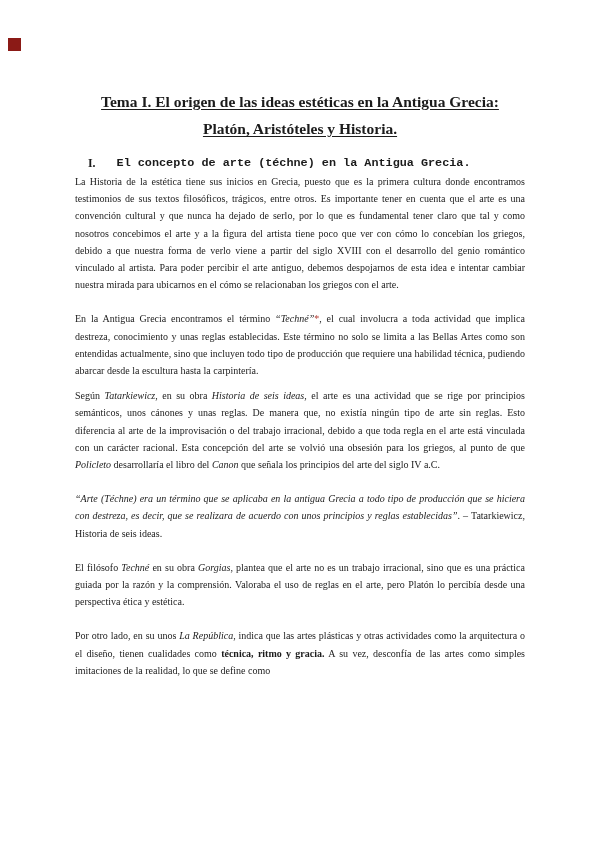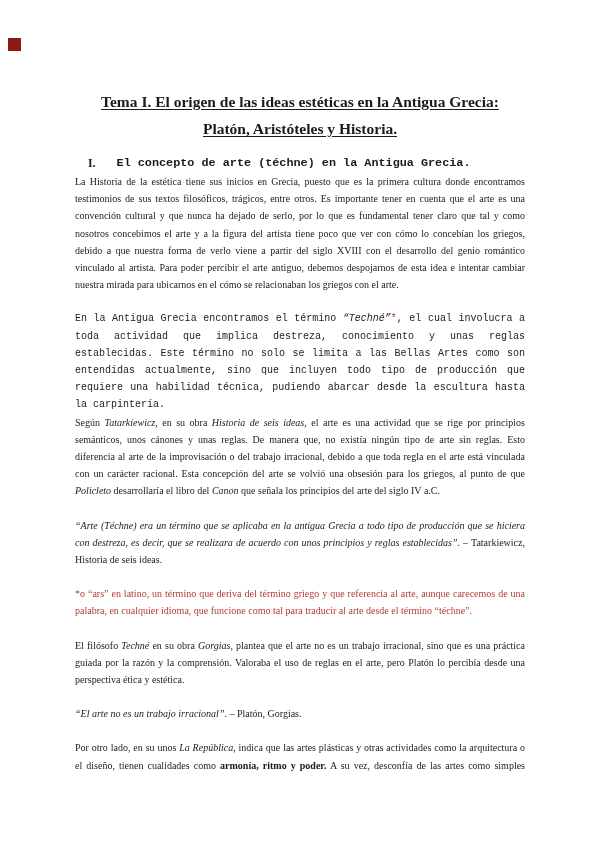--- a/index.html
+++ b/index.html
@@ -52,21 +52,21 @@
     margin: 0 0 1px 0;
   }
   .heading-num { margin-left: 13px; }
   .heading-text { margin-left: 21px; font-family: Liberation Mono, monospace; }
   .body-text p.para {
     margin: 0 0 17px 0;
     font-size: 10px;
     line-height: 17.2px;
     text-align: justify;
   }
-  .body-text p.para.no-gap { margin-bottom: 0; font-family: Liberation Mono, monospace; }
+  .body-text p.para.no-gap { margin-bottom: 8px; }
   .it { font-style: italic; }
   .bd { font-weight: bold; }
 </style>
 </head>
 <body>
 
 <div class="page">
   <div class="marker"></div>
 
   <h1 class="title">
@@ -77,18 +77,16 @@
   <div class="heading">
     <span class="heading-num">I.</span>
     <span class="heading-text">El concepto de arte (téchne) en la Antigua Grecia.</span>
   </div>
 
   <div class="body-text">
       <p class="para"><span>La Historia de la estética tiene sus inicios en Grecia, puesto que es la primera cultura donde encontramos testimonios de sus textos filosóficos, trágicos, entre otros. Es importante tener en cuenta que el arte es una convención cultural y que nunca ha dejado de serlo, por lo que es fundamental tener claro que tal y como nosotros concebimos el arte y a la figura del artista tiene poco que ver con cómo lo concebían los griegos, debido a que nuestra forma de verlo viene a partir del siglo XVIII con el desarrollo del genio romántico vinculado al artista. Para poder percibir el arte antiguo, debemos despojarnos de esta idea e intentar cambiar nuestra mirada para ubicarnos en el cómo se relacionaban los griegos con el arte.</span></p>
       <p class="para no-gap"><span>En la Antigua Grecia encontramos el término </span><span class="it">“Techné”</span><span style="color: rgb(178, 59, 50);">*</span><span>, el cual involucra a toda actividad que implica destreza, conocimiento y unas reglas establecidas. Este término no solo se limita a las Bellas Artes como son entendidas actualmente, sino que incluyen todo tipo de producción que requiere una habilidad técnica, pudiendo abarcar desde la escultura hasta la carpintería.</span></p>
       <p class="para"><span>Según </span><span class="it">Tatarkiewicz</span><span>, en su obra </span><span class="it">Historia de seis ideas</span><span>, el arte es una actividad que se rige por principios semánticos, unos cánones y unas reglas. De manera que, no existía ningún tipo de arte sin reglas. Esto diferencia al arte de la improvisación o del trabajo irracional, debido a que toda regla en el arte está vinculada con un carácter racional. Esta concepción del arte se volvió una obsesión para los griegos, al punto de que </span><span class="it">Policleto</span><span> desarrollaría el libro del </span><span class="it">Canon</span><span> que señala los principios del arte del siglo IV a.C.</span></p>
       <p class="para"><span class="it">“Arte (Téchne) era un término que se aplicaba en la antigua Grecia a todo tipo de producción que se hiciera con destreza, es decir, que se realizara de acuerdo con unos principios y reglas establecidas”</span><span>. – Tatarkiewicz, Historia de seis ideas.</span></p>
-      <p class="para"><span style="color: rgb(178, 59, 50);">*o “ars” en latino, un término que deriva del término griego y que referencia al arte, aunque carecemos de una palabra, en cualquier idioma, que funcione como tal para traducir al arte desde el término “téchne”.</span></p>
       <p class="para"><span>El filósofo </span><span class="it">Techné</span><span> en su obra </span><span class="it">Gorgias</span><span>, plantea que el arte no es un trabajo irracional, sino que es una práctica guiada por la razón y la comprensión. Valoraba el uso de reglas en el arte, pero Platón lo percibía desde una perspectiva ética y estética.</span></p>
-      <p class="para"><span class="it">“El arte no es un trabajo irracional”</span><span>. – Platón, Gorgias.</span></p>
-      <p class="para"><span>Por otro lado, en su unos </span><span class="it">La República</span><span>, indica que las artes plásticas y otras actividades como la arquitectura o el diseño, tienen cualidades como </span><span class="bd">armonía, ritmo y poder.</span><span> A su vez, desconfía de las artes como simples imitaciones de la realidad, lo que se define como</span></p>
+      <p class="para"><span>Por otro lado, en su unos </span><span class="it">La República</span><span>, indica que las artes plásticas y otras actividades como la arquitectura o el diseño, tienen cualidades como </span><span class="bd">técnica, ritmo y gracia.</span><span> A su vez, desconfía de las artes como simples imitaciones de la realidad, lo que se define como</span></p>
     </div>
 </div>
 
 </body></html>

